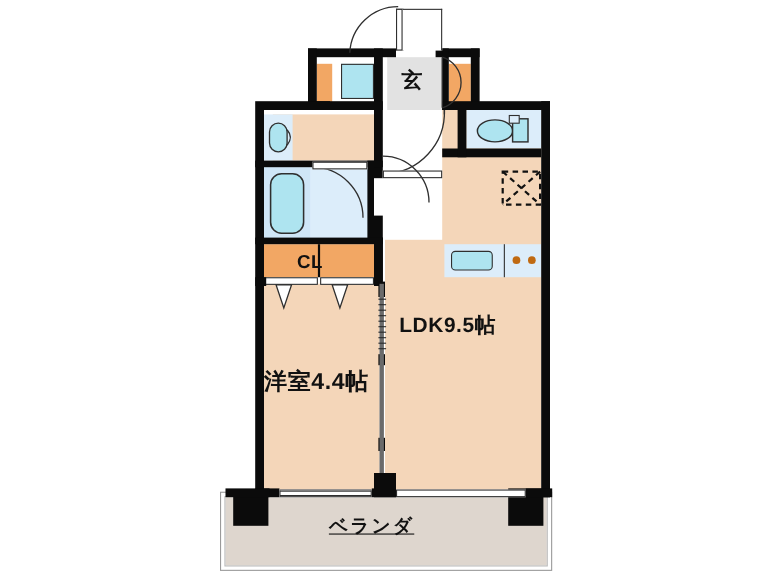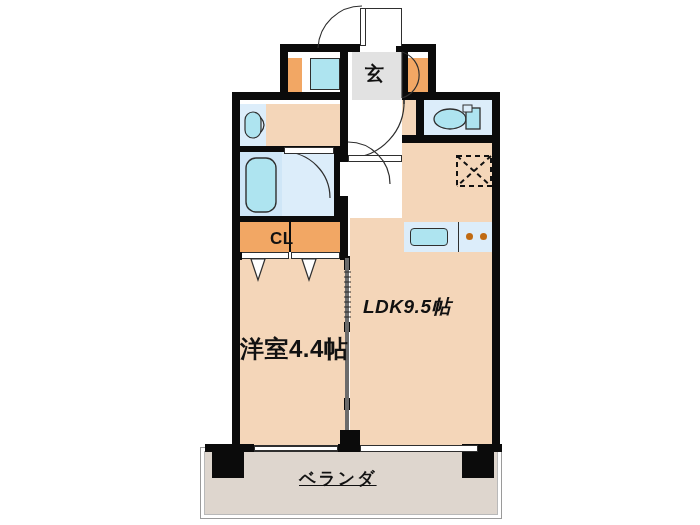--- a/index.html
+++ b/index.html
@@ -38,21 +38,21 @@
   
   .label {
     position: absolute;
     color: #111111;
     font-weight: 700;
     white-space: nowrap;
     line-height: 1;
     letter-spacing: 0.5px;
   }
   #label-ldk      { font-size: 19px; }
-  #label-bedroom  { font-size: 24px; }
+  #label-bedroom  { font-size: 21px; }
   #label-cl       { font-size: 17px; }
   #label-genkan   { font-size: 19px; }
   #label-veranda  { font-size: 17px; letter-spacing: 2px; }
 
   svg { display: block; overflow: visible; }
   .swing { fill: none; stroke: #2F2F2F; stroke-width: 1.2; }
   .swingfill { fill: #FFFFFF; stroke: #2F2F2F; stroke-width: 1.2; }
   .fixline { fill: none; stroke: #2F2F2F; stroke-width: 1.2; }
   .dashbox { fill: none; stroke: #111111; stroke-width: 2; stroke-dasharray: 5 4; }
   .dashx   { fill: none; stroke: #111111; stroke-width: 2; stroke-dasharray: 5 4; }
@@ -226,16 +226,16 @@
     <path class="swing" d="M0 0 A46 46 0 0 1 46 46"></path>
   </svg>
   <div class="abs white stroke1" style="left:284px; top:147px; width:50px; height:7px;"></div>
 
   <svg class="abs" style="left:348px; top:142px;" width="46" height="46" viewBox="0 0 46 46">
     <path class="swing" d="M0 0 A42 42 0 0 1 42 42"></path>
   </svg>
 
   <div class="abs white stroke1" style="left:254px; top:446px; width:84px; height:5px;"></div>
 
-  <div class="label" id="label-ldk" style="left:363px; top:297px;font-style:italic;">LDK9.5帖</div>
+  <div class="label" id="label-ldk" style="left:363px; top:287px;">LDK9.5帖</div>
   <div class="label" id="label-bedroom" style="left:240px; top:337px;">洋室4.4帖</div>
 
 </div>
 
 </body></html>

